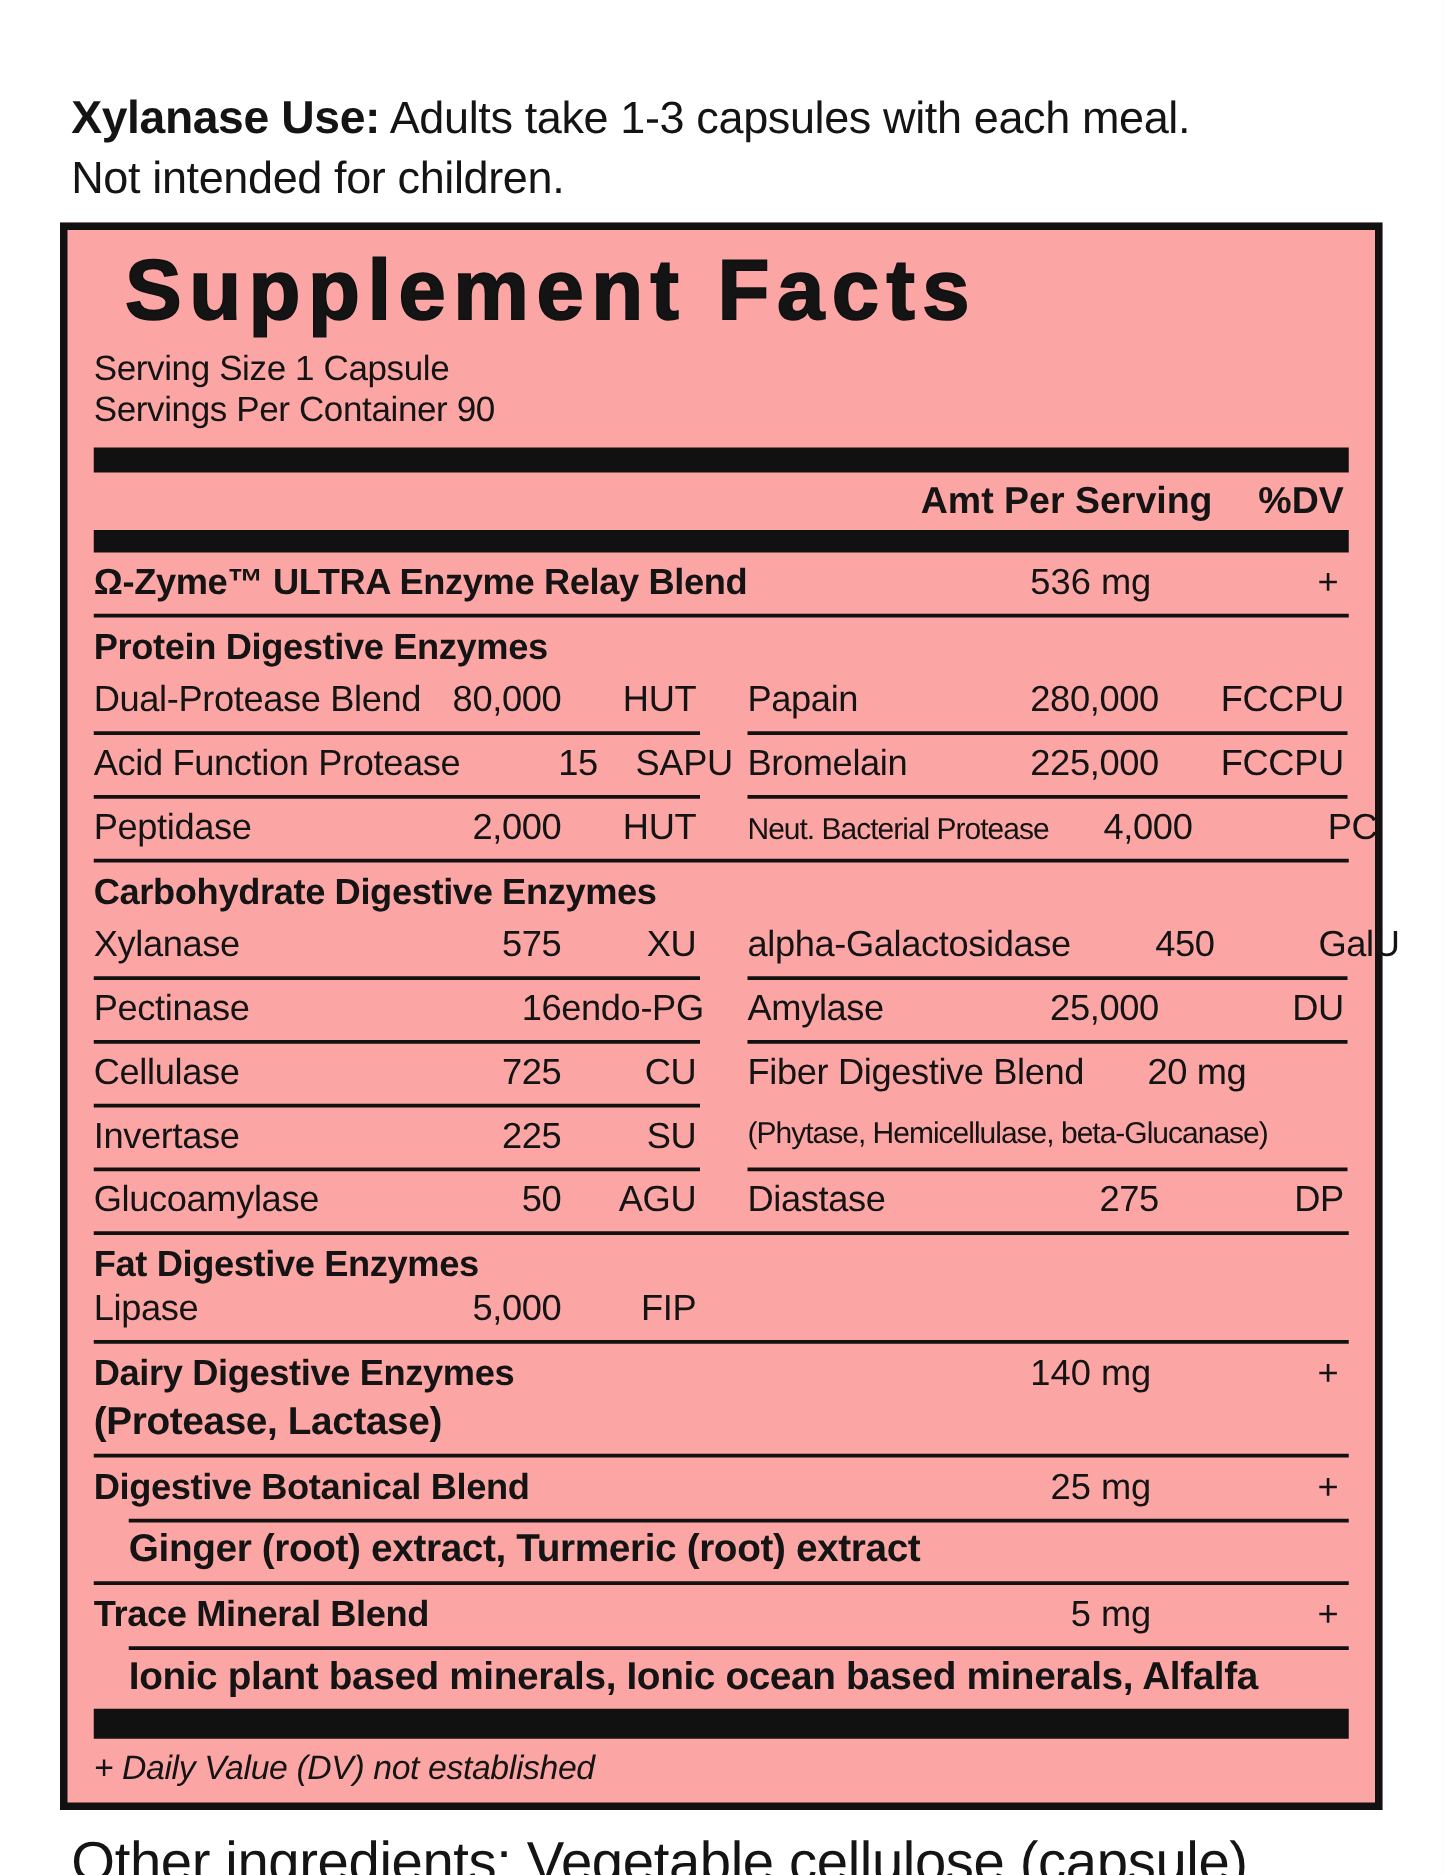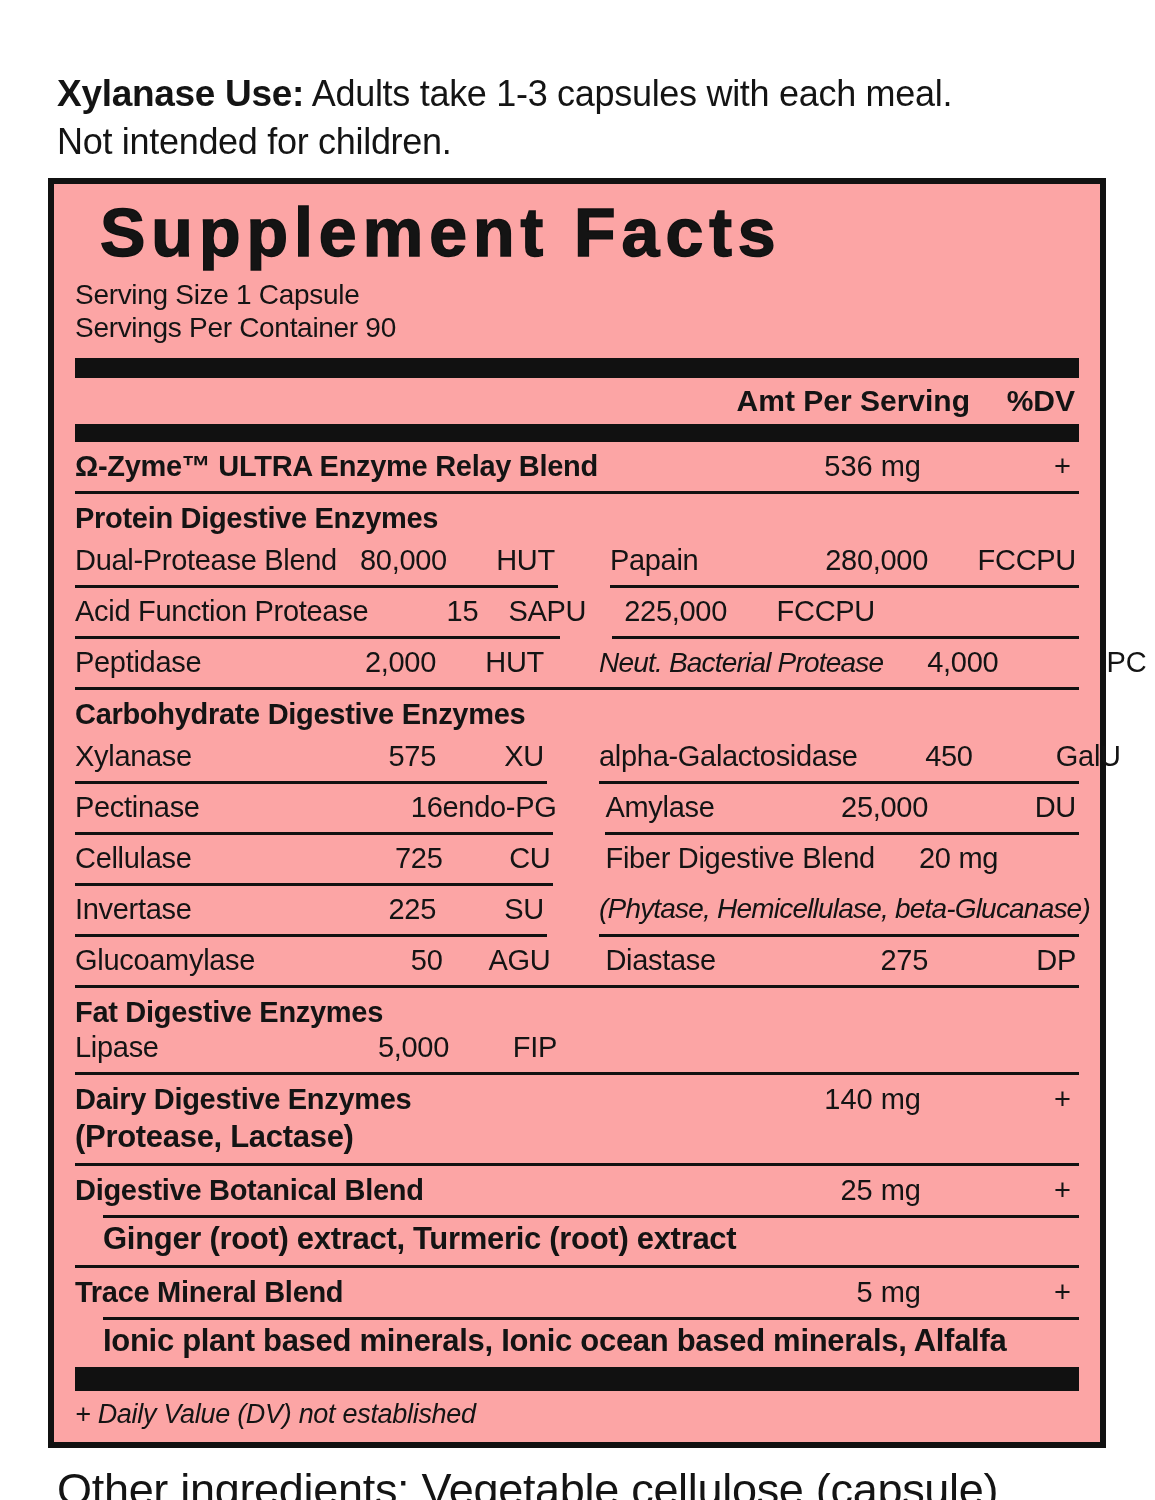--- a/index.html
+++ b/index.html
@@ -46,31 +46,31 @@
   .blend-row .nm{font-weight:bold;letter-spacing:-0.3px;}
   .blend-row .amt{margin-left:auto;text-align:right;}
   .blend-row .dv{width:150px;padding-right:8px;text-align:right;}
 
   .rule{height:3px;background:#111;}
   .rule-indent{height:3px;background:#111;margin-left:28px;}
 
   .sec-hdr{font-weight:bold;font-size:29px;letter-spacing:-0.3px;padding:8px 0 2px;}
 
   
-  .prow{display:flex;gap:14px;}
+  .prow{display:flex;}
   .cell{display:flex;align-items:baseline;font-size:29px;letter-spacing:-0.3px;padding:7px 0 8px;white-space:nowrap;box-sizing:border-box;}
   .cell.left{width:485px;}
   .cell.right{width:480px;margin-left:38px;}
   .cell .nm{flex:1;overflow:visible;}
   .cell.left .val{width:110px;text-align:right;flex-shrink:0;}
   .cell.left .unit{width:108px;padding-right:3px;text-align:right;flex-shrink:0;}
   .cell.right .val{width:115px;text-align:right;flex-shrink:0;}
   .cell.right .unit{width:148px;padding-right:3px;text-align:right;flex-shrink:0;}
   .cell.sep{border-bottom:3px solid #111;}
-  .small{font-size:28px;letter-spacing:-0.8px;font-style:italic;}
+  .small{font-size:24px;letter-spacing:-0.8px;}
 
   .subline{font-size:31px;letter-spacing:-0.3px;padding:3px 0 8px;font-weight:bold;}
   .indent{padding-left:28px;}
 
   .footnote{font-size:27px;letter-spacing:-0.3px;padding:8px 0 12px;font-style:italic;}
 
   .other{width:1060px;padding-left:9px;margin-top:16px;font-size:45px;letter-spacing:-0.3px;}
 </style>
 </head>
 <body>
@@ -124,20 +124,21 @@
       </div>
     </div>
 
     <div class="prow">
       <div class="cell left sep">
         <span class="nm">Acid Function Protease</span>
         <span class="val">15</span>
         <span class="unit">SAPU</span>
       </div>
       <div class="cell right sep">
+        <span class="nm">Bromelain</span>
         <span class="val">225,000</span>
         <span class="unit">FCCPU</span>
       </div>
     </div>
 
     <div class="prow">
       <div class="cell left">
         <span class="nm">Peptidase</span>
         <span class="val">2,000</span>
         <span class="unit">HUT</span>

